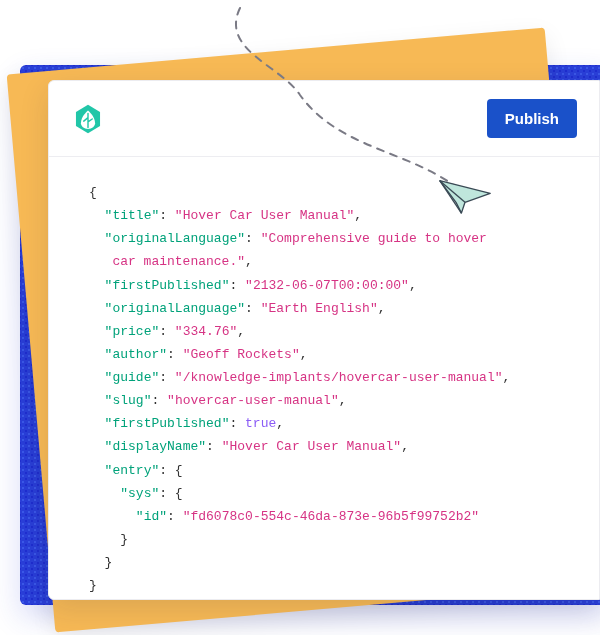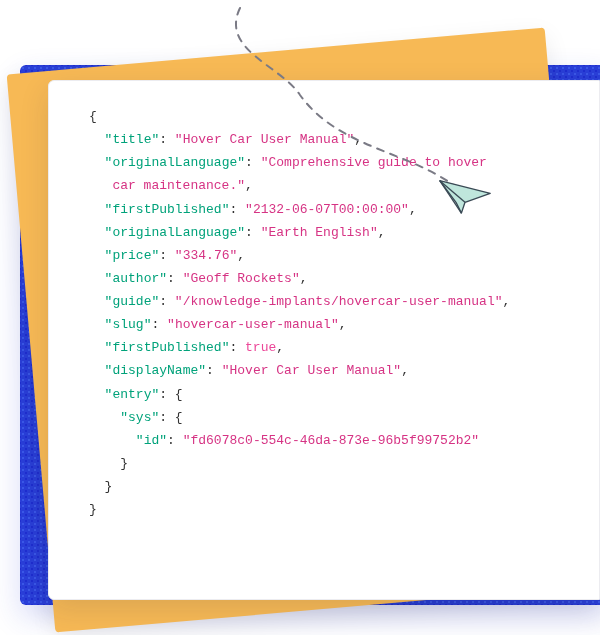--- a/index.html
+++ b/index.html
@@ -89,21 +89,21 @@
       font-family: "SFMono-Regular", Consolas, "Liberation Mono", Menlo, monospace;
       font-size: 13px;
       line-height: 1.78;
       color: #333;
       white-space: pre;
       overflow: hidden;
     }
     .tok-brace { color:#333; }
     .tok-key { color:#00a27a; }
     .tok-str { color:#d63384; }
-    .tok-bool { color:#ec4899; }
+    .tok-bool { color:#8b5cf6; }
 
     .arrow-path {
       position: absolute;
       left: 210px;
       top: 0;
       width: 300px;
       height: 230px;
       pointer-events: none;
     }
     .paper-plane {
@@ -116,20 +116,30 @@
     }
   </style>
 </head>
 <body>
 
 <div class="stage">
   <div class="blue-bg"></div>
   <div class="orange-card"></div>
 
   <div class="panel">
+    <div class="panel-header">
+      <div class="logo">
+        <svg viewBox="0 0 48 48" width="34" height="34">
+          <path fill="#21c6a8" d="M24 4 L41 14 L41 34 L24 44 L7 34 L7 14 Z"></path>
+          <path fill="#ffffff" d="M24 12 C24 12 14 20 14 30 C14 34 18 38 24 38 C30 38 34 34 34 30 C34 20 24 12 24 12 Z"></path>
+          <path fill="#21c6a8" d="M24 16 L24 36 M24 22 L18 27 M24 28 L30 24" stroke="#21c6a8" stroke-width="2" stroke-linecap="round"></path>
+        </svg>
+      </div>
+      <button class="publish-btn">Publish</button>
+    </div>
 
     <div class="panel-body"><span class="tok-brace">{</span>
 <span>  </span><span class="tok-key"><span>"</span><span>title</span><span>"</span></span><span>: </span><span class="tok-str"><span>"</span><span>Hover Car User Manual</span><span>"</span></span><span>,</span>
 <span>  </span><span class="tok-key"><span>"</span><span>originalLanguage</span><span>"</span></span><span>: </span><span class="tok-str"><span>"</span><span>Comprehensive guide to hover</span></span>
 <span>   </span><span class="tok-str"><span>car maintenance.</span><span>"</span></span><span>,</span>
 <span>  </span><span class="tok-key"><span>"</span><span>firstPublished</span><span>"</span></span><span>: </span><span class="tok-str"><span>"</span><span>2132-06-07T00:00:00</span><span>"</span></span><span>,</span>
 <span>  </span><span class="tok-key"><span>"</span><span>originalLanguage</span><span>"</span></span><span>: </span><span class="tok-str"><span>"</span><span>Earth English</span><span>"</span></span><span>,</span>
 <span>  </span><span class="tok-key"><span>"</span><span>price</span><span>"</span></span><span>: </span><span class="tok-str"><span>"</span><span>334.76</span><span>"</span></span><span>,</span>
 <span>  </span><span class="tok-key"><span>"</span><span>author</span><span>"</span></span><span>: </span><span class="tok-str"><span>"</span><span>Geoff Rockets</span><span>"</span></span><span>,</span>
 <span>  </span><span class="tok-key"><span>"</span><span>guide</span><span>"</span></span><span>: </span><span class="tok-str"><span>"</span><span>/knowledge-implants/hovercar-user-manual</span><span>"</span></span><span>,</span>

